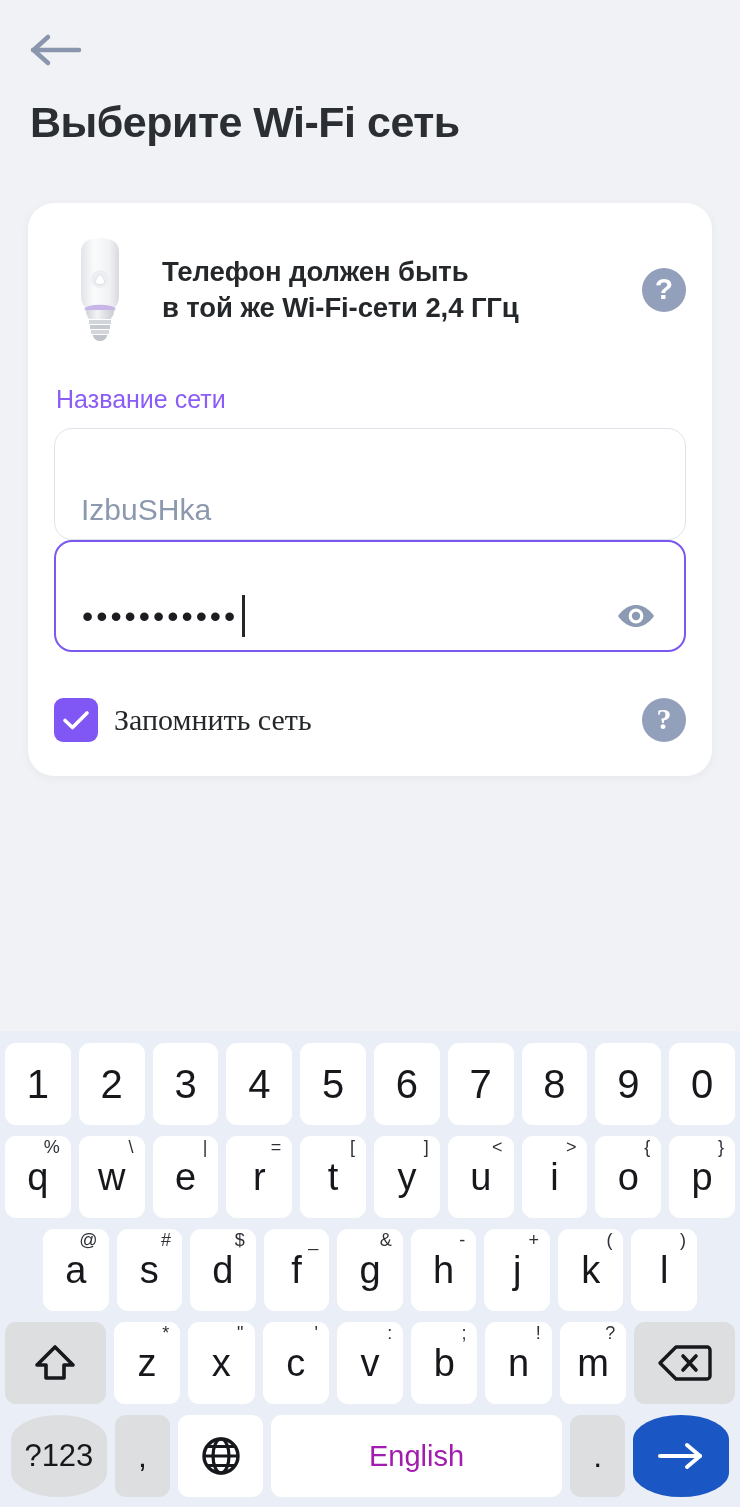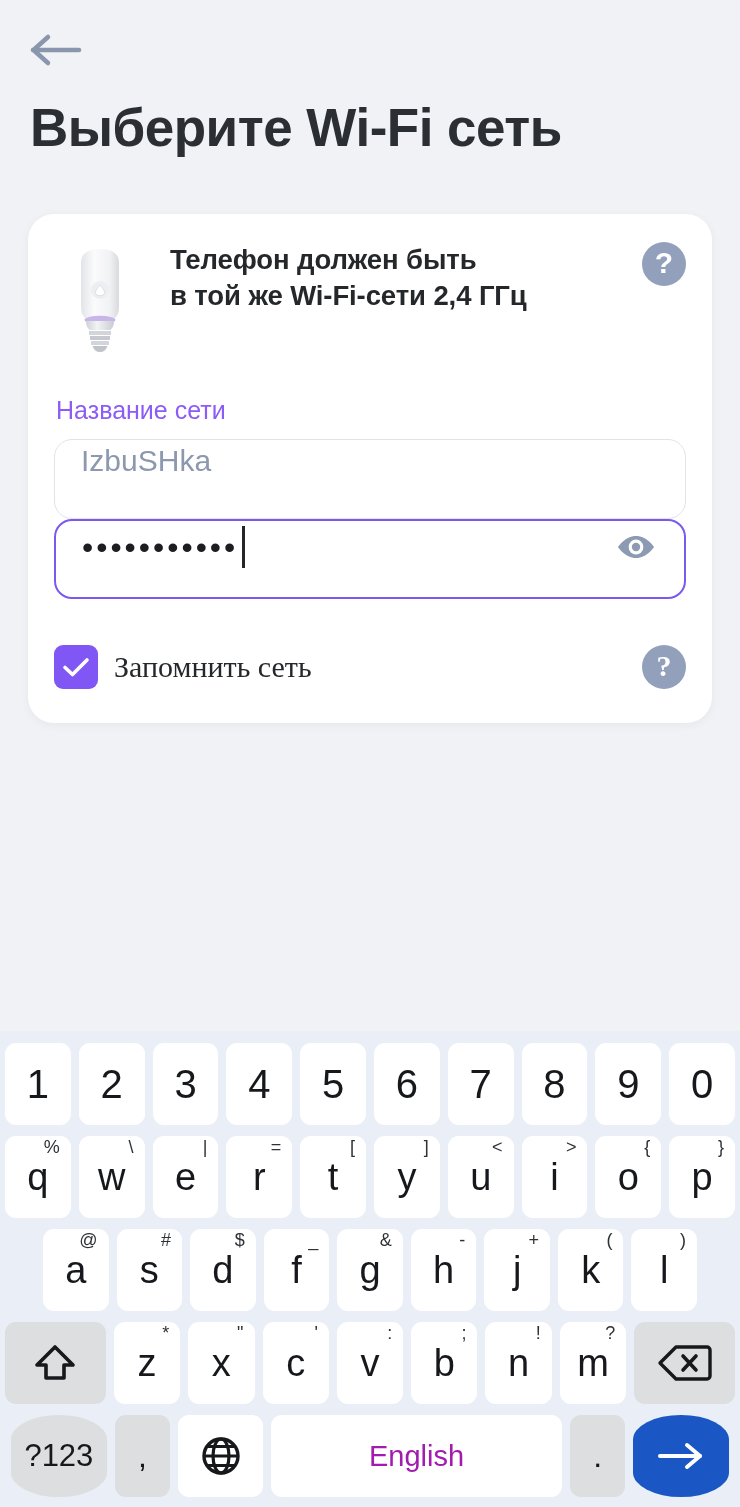--- a/index.html
+++ b/index.html
@@ -32,42 +32,42 @@
   }
   .back-btn {
     width: 56px; height: 56px;
     display: flex; align-items: center; justify-content: center;
     cursor: pointer;
     background: transparent; border: none; padding: 0;
   }
   .back-btn svg { display:block; }
 
   .page-title {
-    font-size: 53px;
+    font-size: 43px;
     font-weight: 700;
     color: #2b2f33;
     letter-spacing: -0.5px;
     padding: 0 30px;
     margin: 0;
     line-height: 1.05;
   }
 
   
   .card {
     margin: 58px 28px 0 28px;
     background: #ffffff;
     border-radius: 26px;
     box-shadow: 0 2px 10px rgba(40,50,70,0.05);
     padding: 24px 26px 34px 26px;
   }
 
   .hint-row {
     display: flex;
-    align-items: flex-start;
-    gap: 24px;
+    align-items: center;
+    gap: 16px;
     padding: 4px 0 2px 0;
     min-height: 110px;
   }
   .bulb-wrap {
     flex: 0 0 auto;
     width: 92px; height: 118px;
     display: flex; align-items: center; justify-content: center;
   }
   .hint-text {
     flex: 1 1 auto;
@@ -95,27 +95,27 @@
   .field-label {
     font-size: 25px;
     color: #8b5cf6;
     font-weight: 400;
     margin: 34px 0 14px 2px;
   }
   .field-label.second { margin-top: 40px; }
 
   .text-input {
     width: 100%;
-    height: 80px;
+    height: 112px;
     border-radius: 18px;
     border: 1.6px solid #dfe3ea;
     background: #ffffff;
     display: flex;
-    align-items: flex-start;
-    padding: 4px 26px;
+    align-items: flex-end;
+    padding: 12px 26px;
     font-size: 30px;
     color: #8b98ae;
     cursor: text;
   }
   .text-input.focused {
     border: 2.4px solid #7b59ef;
   }
   .pw-row {
     display: flex; align-items: center; width: 100%;
     justify-content: space-between;

